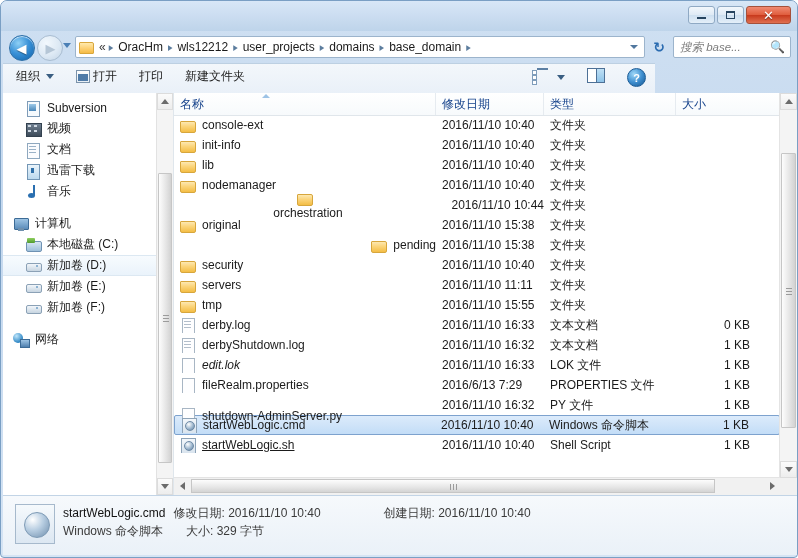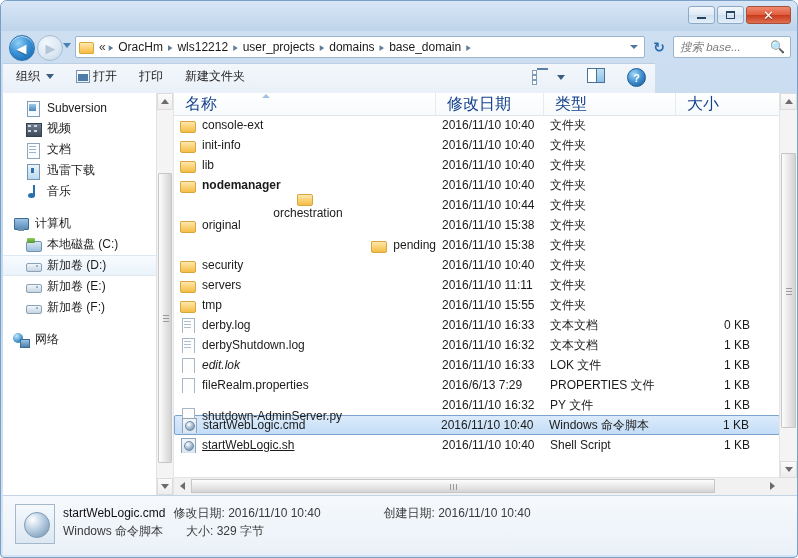--- a/index.html
+++ b/index.html
@@ -369,22 +369,22 @@
   }
   .colhead {
     position: absolute; left: 0; top: 0; right: 0; height: 22px;
     background: linear-gradient(to bottom,#ffffff 0%,#f7fafc 100%);
     border-bottom: 1px solid #e0e6eb;
     display: flex; align-items: flex-end;
   }
   .col {
     position: relative; height: 22px; box-sizing: border-box;
     display: flex; align-items: center;
-    font-size: 16px; color: #15428b;
-    padding-left: 11px;
+    font-size: 12px; color: #15428b;
+    padding-left: 6px;
     border-right: 1px solid #e6ebf0;
   }
   .sortmark {
     position: absolute; top: 1px; width: 0; height: 0;
     border-left: 4px solid transparent; border-right: 4px solid transparent;
     border-bottom: 4px solid #9dc3e6;
   }
 
   .rows { position: absolute; left: 0; top: 22px; right: 17px; bottom: 17px; overflow: hidden; }
   .row {
@@ -700,34 +700,34 @@
           <div class="row">
             <div class="cell name" style="width: 262px;">
               <span class="ficon folder"></span>
               <span>lib</span>
             </div>
             <div class="cell date" style="width: 108px;">2016/11/10 10:40</div>
             <div class="cell type" style="width: 132px;">文件夹</div>
             <div class="cell size" style="width: 84px;"></div>
           </div>
           <div class="row">
-            <div class="cell name" style="width: 262px; font-weight: bold;">
+            <div class="cell name" style="width: 262px;">
               <span class="ficon folder"></span>
               <span>nodemanager</span>
             </div>
             <div class="cell date" style="width: 108px;">2016/11/10 10:40</div>
             <div class="cell type" style="width: 132px;">文件夹</div>
             <div class="cell size" style="width: 84px;"></div>
           </div>
           <div class="row">
             <div class="cell name" style="width: 262px; flex-direction: column;">
               <span class="ficon folder"></span>
               <span>orchestration</span>
             </div>
-            <div class="cell date" style="width: 108px;">2016/11/10 10:44</div>
+            <div class="cell date" style="width: 108px; text-align: right;">2016/11/10 10:44</div>
             <div class="cell type" style="width: 132px;">文件夹</div>
             <div class="cell size" style="width: 84px;"></div>
           </div>
           <div class="row">
             <div class="cell name" style="width: 262px;">
               <span class="ficon folder"></span>
               <span>original</span>
             </div>
             <div class="cell date" style="width: 108px;">2016/11/10 15:38</div>
             <div class="cell type" style="width: 132px;">文件夹</div>

